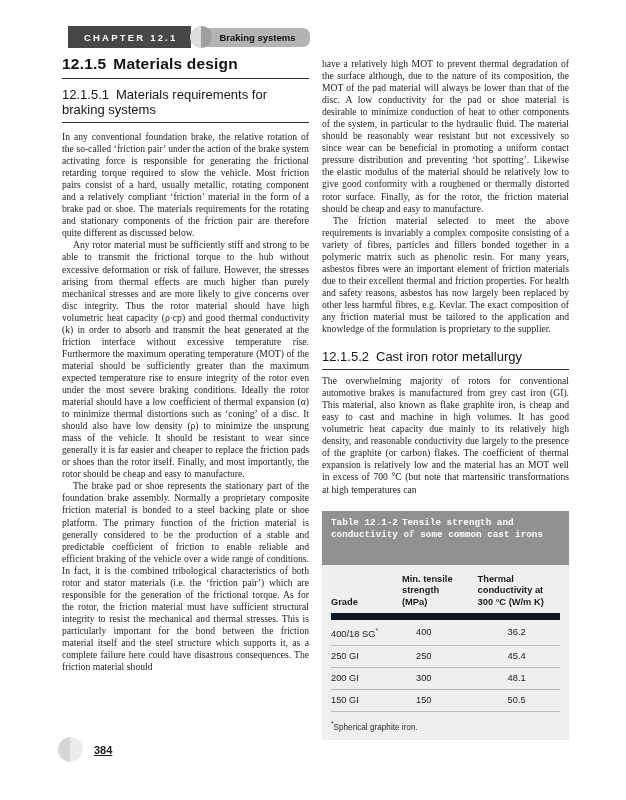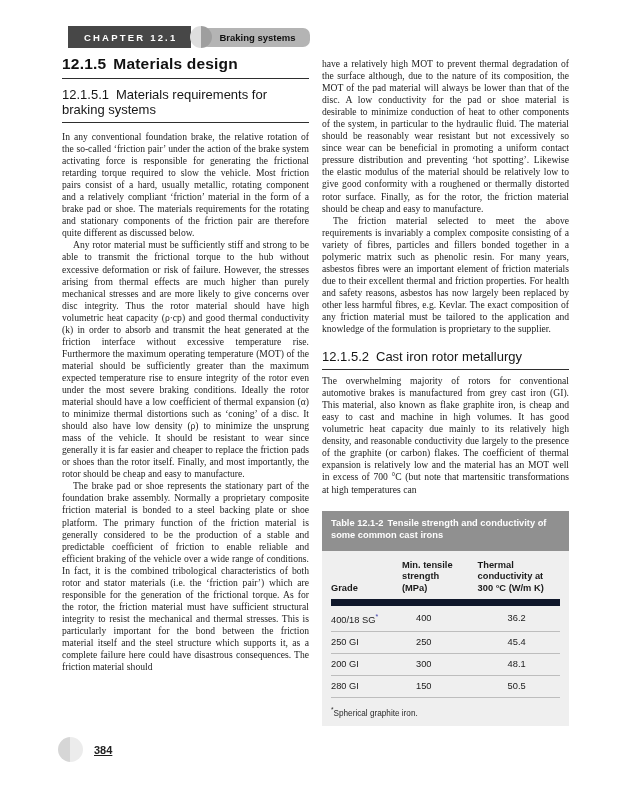--- a/index.html
+++ b/index.html
@@ -47,21 +47,21 @@
   p{
     margin:0;font-size:9.6px;line-height:12.05px;text-align:justify;
     color:#1c1c1c;word-spacing:.2px;
   }
   p.indent{text-indent:11px;}
   .p3-start{margin-top:5px;}
   
   .table-block{margin-top:15px;width:247px;font-family:"Liberation Sans",sans-serif;}
   .table-caption{
     background:#909090;color:#ffffff;font-size:9.3px;font-weight:bold;
-    line-height:12px;padding:6px 9px 10px 9px;
+    line-height:12px;padding:6px 9px 24px 9px;font-family:Liberation Mono, monospace;
   }
   .cap-label{margin-right:4px;}
   .table-body{background:#efefef;padding:0 9px 7px 9px;}
   table{width:100%;border-collapse:collapse;font-size:9.3px;color:#1a1a1a;}
   th{
     text-align:left;font-weight:bold;vertical-align:bottom;
     padding:9px 0 5px 0;line-height:11.5px;border-bottom:7px solid #0f172a;
   }
   td{padding:5px 0 5px 0;border-bottom:1px solid #bdbdbd;line-height:11px;}
   th.c1,td.c1{width:31%;}
@@ -137,21 +137,21 @@
               <td class="c1">250 GI</td>
               <td class="c2">250</td>
               <td class="c3">45.4</td>
             </tr>
             <tr>
               <td class="c1">200 GI</td>
               <td class="c2">300</td>
               <td class="c3">48.1</td>
             </tr>
             <tr>
-              <td class="c1">280 GI</td>
+              <td class="c1">150 GI</td>
               <td class="c2">150</td>
               <td class="c3">50.5</td>
             </tr>
           </tbody>
         </table>
         <div class="table-footnote"><sup>*</sup><span>Spherical graphite iron.</span></div>
       </div>
     </div>
   </div>
 

